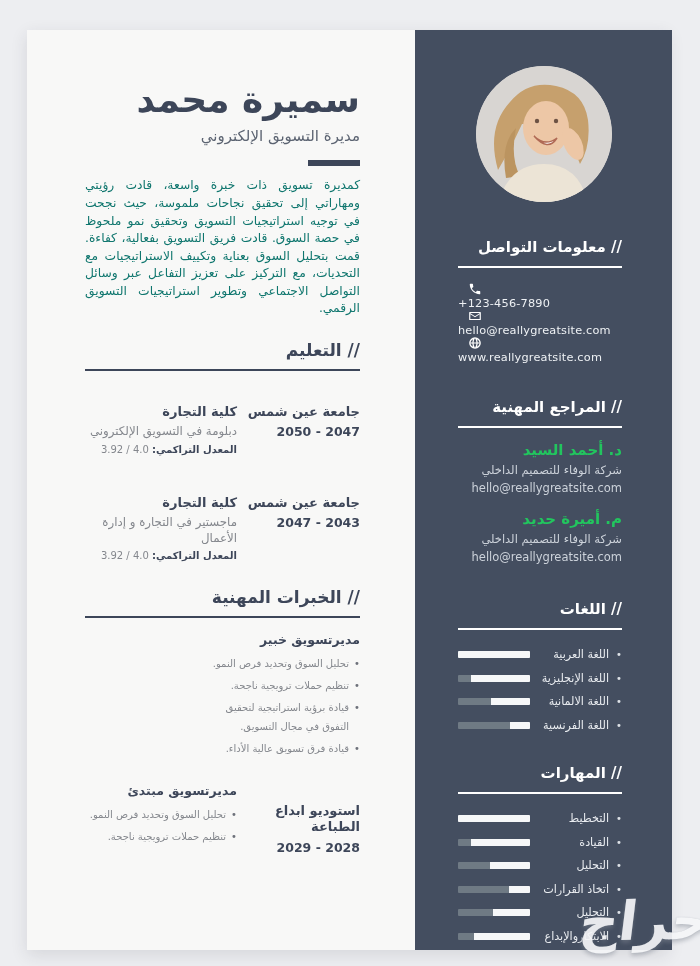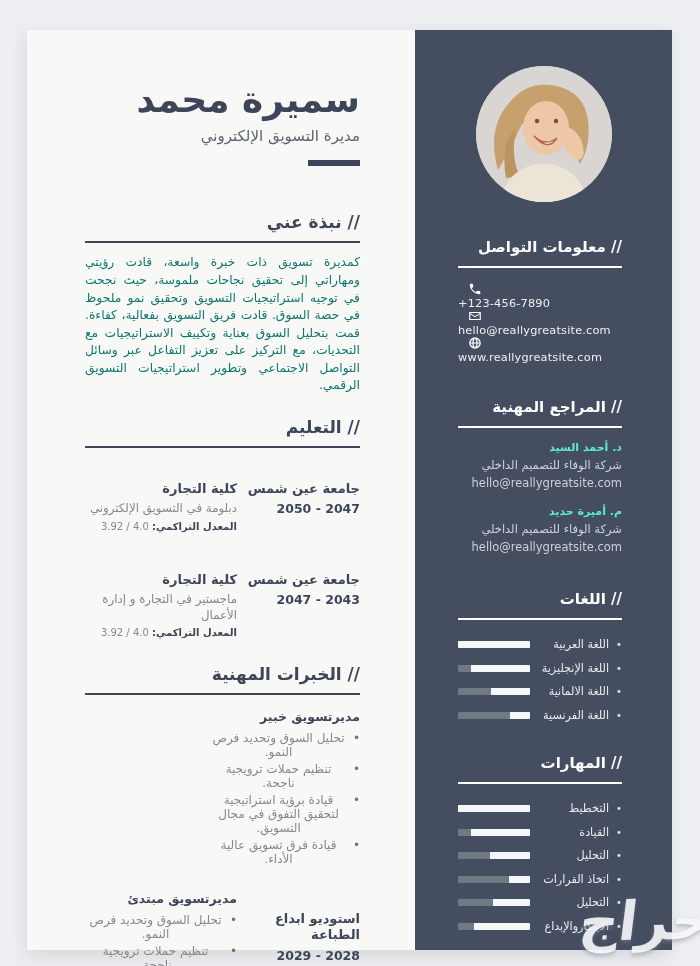--- a/index.html
+++ b/index.html
@@ -25,38 +25,38 @@
   .col-l{width:152px;}
   .bold-line{font-size:13px;font-weight:700;color:#3d4659;line-height:1.25;margin-top:20px;}
   .dates{margin-top:4px;font-size:12.5px;font-weight:700;color:#3d4659;}
   .soft{margin-top:4px;font-size:11.8px;line-height:15.5px;color:#84878d;}
   .gpa{margin-top:4px;font-size:10px;color:#84878d;}
   .gpa b{color:#3d4659;font-weight:700;}
   .exp-list{margin-top:14px;}
   .exp-item + .exp-item{margin-top:22px;}
   .role{font-size:12.5px;font-weight:700;color:#3d4659;}
   ul.bullets{margin:7px 0 0;padding:0;list-style:none;}
-  ul.bullets li{position:relative;padding-right:11px;font-size:12px;line-height:14px;color:#84878d;margin-bottom:3px;text-align:center;}
+  ul.bullets li{position:relative;padding-right:11px;font-size:10px;line-height:19px;color:#84878d;margin-bottom:3px;text-align:right;}
   ul.bullets li::before{content:"•";position:absolute;right:0;top:0;color:#6d717a;}
   .date-ltr{direction:ltr;text-align:right;margin-top:4px;font-size:12.5px;font-weight:700;color:#3d4659;}
   .date-ltr span{unicode-bidi:isolate;}
   
   .sidebar{position:absolute;left:388px;top:0;width:257px;height:100%;background:#444e60;}
   .photo-wrap{margin:36px auto 0;width:136px;height:136px;border-radius:50%;overflow:hidden;background:#d8d5d2;}
   .side-inner{padding:0 50px 0 43px;direction:rtl;text-align:right;}
   .side-head{margin-top:36px;font-size:15px;font-weight:700;color:#ffffff;border-bottom:2px solid #ffffff;padding-bottom:10px;}
   .contact-list{margin-top:13px;}
   .c-row{display:flex;direction:rtl;align-items:flex-end;height:27px;flex-direction:column;}
   .c-icon{width:16px;height:16px;flex:0 0 16px;margin-left:9px;display:flex;align-items:center;justify-content:center;}
   .c-icon svg{width:14px;height:14px;fill:#ffffff;}
   .c-val{font-size:11.3px;color:#eef1f4;letter-spacing:.2px;}
   .ltr{direction:ltr;unicode-bidi:isolate;}
   .refs{margin-top:13px;}
   .ref + .ref{margin-top:15px;}
-  .ref-name{font-size:11px;font-weight:700;color:#5eead4;}
+  .ref-name{font-size:15px;font-weight:700;color:#22c55e;}
   .ref-sub{margin-top:4px;font-size:11.5px;color:#ccd2da;}
   .meter-list{margin-top:13px;}
   .m-row{display:flex;direction:rtl;align-items:center;justify-content:space-between;height:23.5px;}
   .m-label{display:flex;direction:rtl;align-items:center;font-size:11.2px;color:#e9ecf0;}
   .m-dot{color:#dfe3e8;font-size:10px;margin-left:7px;}
   .bar{position:relative;width:72px;height:7px;background:#6f7a84;border-radius:1px;overflow:hidden;}
   .bar-fill{position:absolute;right:0;top:0;bottom:0;background:#f6f7f8;}
   .mt-skills{margin-top:27px;}
   
   .watermark{position:absolute;left:540px;top:890px;width:170px;direction:rtl;
@@ -68,21 +68,20 @@
 <body>
 
 <div class="stage">
   <div class="page">
 
     <div class="main">
       <div class="name">سميرة محمد</div>
       <div class="jobtitle">مديرة التسويق الإلكتروني</div>
       <div class="accent-bar"></div>
 
-      <div class="sec-head mt-about">// نبذة عني</div>
       <div class="about-text">كمديرة تسويق ذات خبرة واسعة، قادت رؤيتي ومهاراتي إلى تحقيق نجاحات ملموسة، حيث نجحت في توجيه استراتيجيات التسويق وتحقيق نمو ملحوظ في حصة السوق. قادت فريق التسويق بفعالية، كفاءة. قمت بتحليل السوق بعناية وتكييف الاستراتيجيات مع التحديات، مع التركيز على تعزيز التفاعل عبر وسائل التواصل الاجتماعي وتطوير استراتيجيات التسويق الرقمي.</div>
 
       <div class="sec-head mt-edu">// التعليم</div>
       <div class="edu-list">
         <div class="row2 edu-item">
           <div class="col-r">
             <div class="bold-line">جامعة عين شمس</div>
             <div class="dates">2047 - 2050</div>
           </div>
           <div class="col-l">

